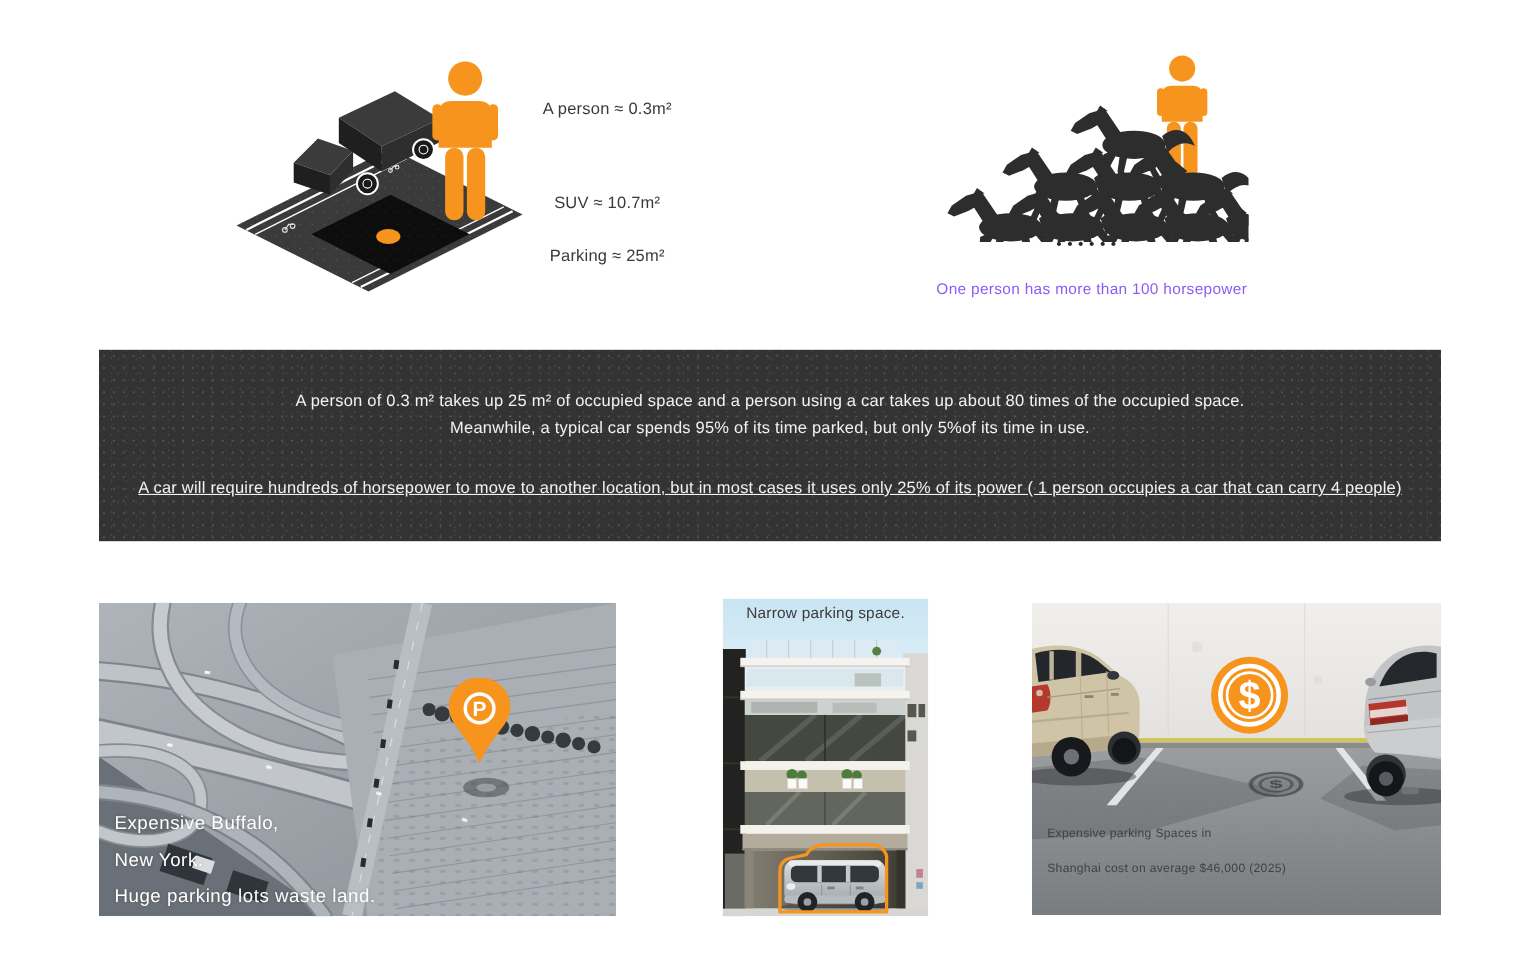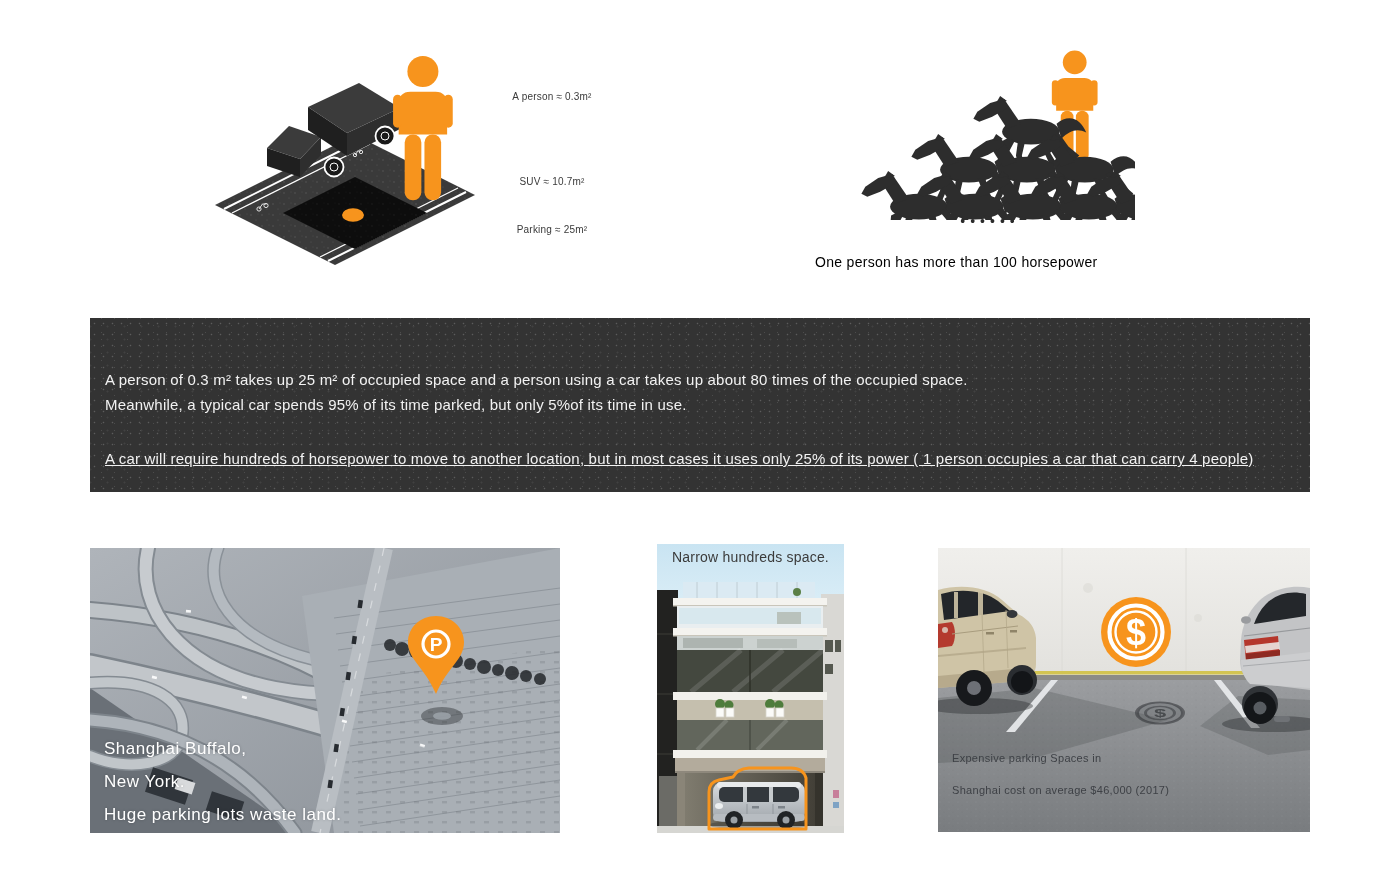--- a/index.html
+++ b/index.html
@@ -3,38 +3,38 @@
 <meta charset="utf-8">
 <style>
   html,body{margin:0;padding:0;background:#ffffff;}
   body{font-family:"Liberation Sans",sans-serif;color:#3a3a3a;}
   .canvas{position:relative;width:1400px;height:869px;background:#fff;overflow:hidden;}
   .abs{position:absolute;}
   svg text{font-family:"Liberation Sans",sans-serif;}
 
   
   .iso-label{position:absolute;left:457px;width:190px;text-align:center;
-             font-size:10px;letter-spacing:.2px;color:#3a3a3a;}
+             font-size:15px;letter-spacing:.2px;color:#3a3a3a;}
 
   
   .hp-dots{position:absolute;left:845px;top:213px;width:290px;text-align:center;
            font-size:14px;letter-spacing:5px;color:#2b2b2b;}
-  .hp-caption{position:absolute;left:815px;top:254px;width:355px;
-              font-size:14px;letter-spacing:.3px;color:#000000;}
+  .hp-caption{position:absolute;left:815px;top:254px;width:355px;text-align:center;
+              font-size:14px;letter-spacing:.3px;color:#8b5cf6;}
 
   
   .banner{position:absolute;left:90px;top:318px;width:1220px;height:174px;
           background-color:#333333;
           background-image:
             radial-gradient(circle, rgba(255,255,255,.20) .6px, transparent 1.1px),
             radial-gradient(circle, rgba(255,255,255,.12) .5px, transparent 1px),
             radial-gradient(circle, rgba(255,255,255,.07) .7px, transparent 1.3px);
           background-size:9px 11px,13px 7px,17px 13px;
           background-position:0 0,5px 4px,9px 2px;}
-  .banner p{position:absolute;left:0;width:100%;margin:15px;
+  .banner p{position:absolute;left:0;width:100%;margin:0;text-align:center;
             color:#f2f2f2;font-size:15px;letter-spacing:.2px;}
   .banner .l1{top:38px;} .banner .l2{top:63px;} .banner .l3{top:117px;text-decoration:underline;}
 
   
   .photo{position:absolute;overflow:hidden;}
   .photo svg{position:absolute;left:0;top:0;}
   .cap-buffalo{position:absolute;left:14px;color:#ffffff;font-size:17px;letter-spacing:.5px;
                text-shadow:0 0 3px rgba(0,0,0,.25);}
   .cap-narrow{position:absolute;left:0;top:5px;width:100%;text-align:center;
               font-size:14px;color:#3b3b3b;letter-spacing:.2px;}
@@ -230,21 +230,21 @@
           <circle cx="450" cy="131" r="6"></circle>
       </g>
       <g>
         <ellipse cx="352" cy="168" rx="21" ry="9" fill="#191c20" opacity=".38"></ellipse>
         <ellipse cx="352" cy="168" rx="9" ry="3.8" fill="#9aa1a7" opacity=".9"></ellipse>
         <path d="M346,68 c-16,0 -28,12 -28,26 c0,18 16,24 28,52 c12,-28 28,-34 28,-52 c0,-14 -12,-26 -28,-26 z" fill="#F7941D"></path>
         <circle cx="346" cy="96" r="13" fill="none" stroke="#fff" stroke-width="3.2"></circle>
         <text x="346" y="103" text-anchor="middle" font-size="19" font-weight="bold" fill="#fff">P</text>
       </g>
     </svg>
-    <div class="cap-buffalo" style="top:191px">Shanghai Buffalo,</div>
+    <div class="cap-buffalo" style="top:191px">Expensive Buffalo,</div>
     <div class="cap-buffalo" style="top:224px">New York.</div>
     <div class="cap-buffalo" style="top:257px">Huge parking lots waste land.</div>
   </div>
 
   <div class="photo" style="left:657px;top:544px;width:187px;height:289px">
     <svg width="187" height="289" viewBox="0 0 187 289">
       <defs>
         <linearGradient id="sky" x1="0" y1="0" x2="0" y2="1">
           <stop offset="0" stop-color="#c9e4f2"></stop>
             <stop offset="1" stop-color="#eef8fc"></stop>
@@ -345,21 +345,21 @@
         <rect x="121" y="262" width="7" height="2.5" fill="#7d838a"></rect>
         <ellipse cx="62" cy="262" rx="4" ry="3" fill="#eceff0"></ellipse>
         <rect x="56" y="270" width="92" height="7" rx="3.5" fill="#b7bcc1"></rect>
         <circle cx="77" cy="276" r="9" fill="#202326"></circle>
           <circle cx="77" cy="276" r="3.5" fill="#9aa0a5"></circle>
         <circle cx="129" cy="276" r="9" fill="#202326"></circle>
           <circle cx="129" cy="276" r="3.5" fill="#9aa0a5"></circle>
         <path d="M52,285 L52,248 Q52,238 62,236 L76,233 Q80,225 92,224 L134,224 Q146,224 149,234 L149,285 Z" fill="none" stroke="#F7941D" stroke-width="3" stroke-linejoin="round"></path>
       </g>
     </svg>
-    <div class="cap-narrow">Narrow hundreds space.</div>
+    <div class="cap-narrow">Narrow parking space.</div>
   </div>
 
   <div class="photo" style="left:938px;top:548px;width:372px;height:284px">
     <svg width="372" height="284" viewBox="0 0 372 284">
       <defs>
         <linearGradient id="wallg" x1="0" y1="0" x2="0" y2="1">
           <stop offset="0" stop-color="#f0efec"></stop>
             <stop offset="1" stop-color="#e2e1dd"></stop>
         </linearGradient>
         <linearGradient id="aspg" x1="0" y1="0" x2="0" y2="1">
@@ -434,16 +434,16 @@
         <rect x="336" y="168" width="16" height="6" rx="3" fill="#6f7276"></rect>
       </g>
       <g transform="translate(198,84)">
         <circle r="35" fill="#F7941D"></circle>
         <circle r="26.5" fill="none" stroke="#fff" stroke-width="4.2"></circle>
         <circle r="20.5" fill="none" stroke="#fff" stroke-width="2.4"></circle>
         <text y="12.5" text-anchor="middle" font-size="36" font-weight="bold" fill="#fff">$</text>
       </g>
     </svg>
     <div class="cap-shanghai" style="top:204px">Expensive parking Spaces in</div>
-    <div class="cap-shanghai" style="top:236px">Shanghai cost on average $46,000 (2017)</div>
+    <div class="cap-shanghai" style="top:236px">Shanghai cost on average $46,000 (2025)</div>
   </div>
 
 </div>
 
 </body></html>

